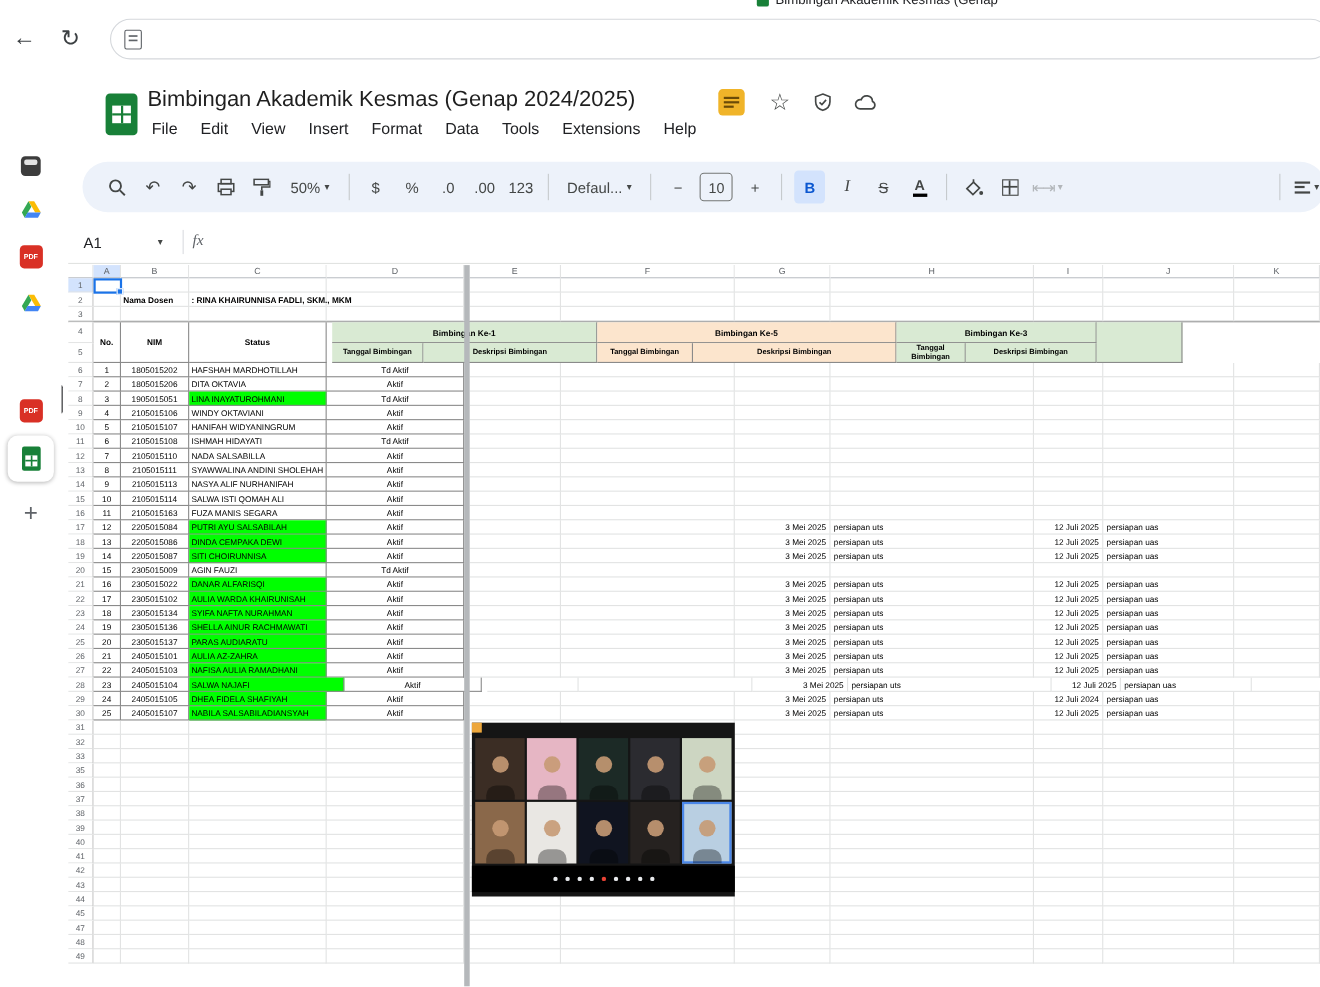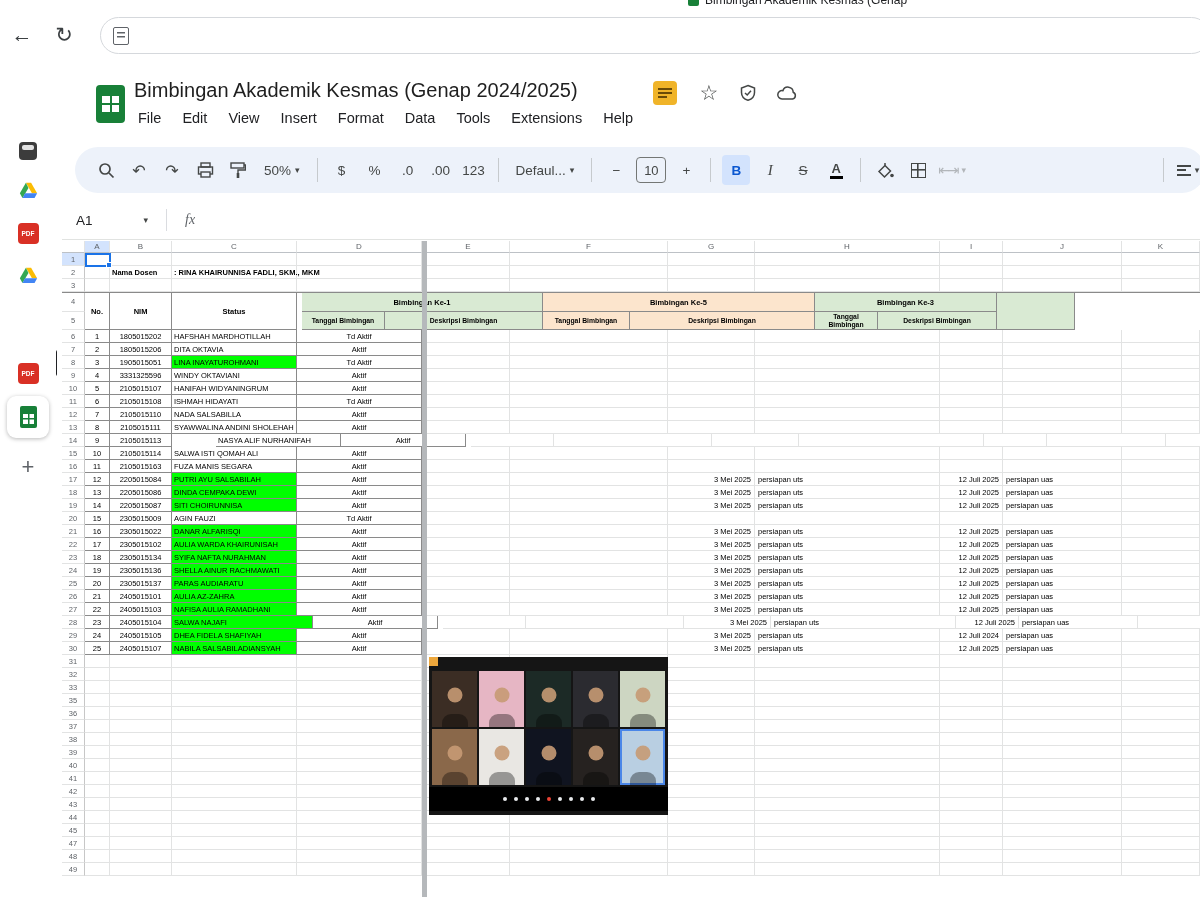--- a/index.html
+++ b/index.html
@@ -79,21 +79,21 @@
   .alignico i{display:block;height:2px;background:#444746}
   .alignico i:nth-child(1){width:14px}.alignico i:nth-child(2){width:9px}.alignico i:nth-child(3){width:14px}
   .mergeico{color:#b2b6ba;font-size:14px;letter-spacing:-2px}
 
   
   .frow{position:absolute;left:62px;top:201px;width:1138px;height:39px;display:flex;align-items:center;
     border-bottom:1px solid #e1e3e1}
   .namebox{width:96px;display:flex;align-items:center;justify-content:space-between;padding:0 10px 0 14px;
     font-size:13.5px;cursor:pointer}
   .fdiv1{width:1px;height:22px;background:#dadce0;margin:0 8px}
-  .fx{font-style:italic;font-family:"Liberation Serif",serif;color:#5f6368;font-size:14px;margin-left:10px}
+  .fx{font-style:italic;font-family:"Liberation Serif",serif;color:#5f6368;font-size:14px;}
 
   
   .grid{position:absolute;left:62px;top:241px;width:1138px;height:656px;overflow:hidden;background:#fff}
   .colhdr{display:flex;height:12px}
   .chc{flex:none;height:12px;display:flex;align-items:center;justify-content:center;font-size:8px;color:#5f6368;
     background:#fff;border-right:1px solid #e2e3e3;border-bottom:1px solid #bdc1c6;cursor:pointer}
   .chc.corner{width:23px;background:#fff}
   .chc.selcol{background:#d3e3fd}
   .grow{display:flex}
   .gut{width:23px;flex:none;display:flex;align-items:center;justify-content:center;font-size:7.5px;color:#5f6368;
@@ -438,21 +438,21 @@
         <div class="c " style="width: 158px;"></div>
         <div class="c rgt" style="width: 87px;"></div>
         <div class="c lft2" style="width: 185px;"></div>
         <div class="c rgt" style="width: 63px;"></div>
         <div class="c lft2" style="width: 119px;"></div>
         <div class="c " style="width: 78px;"></div>
       </div>
       <div class="grow" style="height: 13px;">
         <div class="gut">9</div>
         <div class="c tb ctr" style="width: 25px;">4</div>
-        <div class="c tb ctr" style="width: 62px;">3331325596</div>
+        <div class="c tb ctr" style="width: 62px;">2105015106</div>
         <div class="c tb lft" style="width: 125px;">WINDY OKTAVIANI</div>
         <div class="c tb ctr" style="width: 125px;">Aktif</div>
         <div class="csp"></div>
         <div class="c " style="width: 83px;"></div>
         <div class="c " style="width: 158px;"></div>
         <div class="c rgt" style="width: 87px;"></div>
         <div class="c lft2" style="width: 185px;"></div>
         <div class="c rgt" style="width: 63px;"></div>
         <div class="c lft2" style="width: 119px;"></div>
         <div class="c " style="width: 78px;"></div>
@@ -514,21 +514,21 @@
         <div class="c rgt" style="width: 87px;"></div>
         <div class="c lft2" style="width: 185px;"></div>
         <div class="c rgt" style="width: 63px;"></div>
         <div class="c lft2" style="width: 119px;"></div>
         <div class="c " style="width: 78px;"></div>
       </div>
       <div class="grow" style="height: 13px;">
         <div class="gut">14</div>
         <div class="c tb ctr" style="width: 25px;">9</div>
         <div class="c tb ctr" style="width: 62px;">2105015113</div>
-        <div class="c tb lft" style="width: 125px; margin-left: 44px;">NASYA ALIF NURHANIFAH</div>
+        <div class="c tb lft" style="width: 125px;">NASYA ALIF NURHANIFAH</div>
         <div class="c tb ctr" style="width: 125px;">Aktif</div>
         <div class="csp"></div>
         <div class="c " style="width: 83px;"></div>
         <div class="c " style="width: 158px;"></div>
         <div class="c rgt" style="width: 87px;"></div>
         <div class="c lft2" style="width: 185px;"></div>
         <div class="c rgt" style="width: 63px;"></div>
         <div class="c lft2" style="width: 119px;"></div>
         <div class="c " style="width: 78px;"></div>
       </div>

